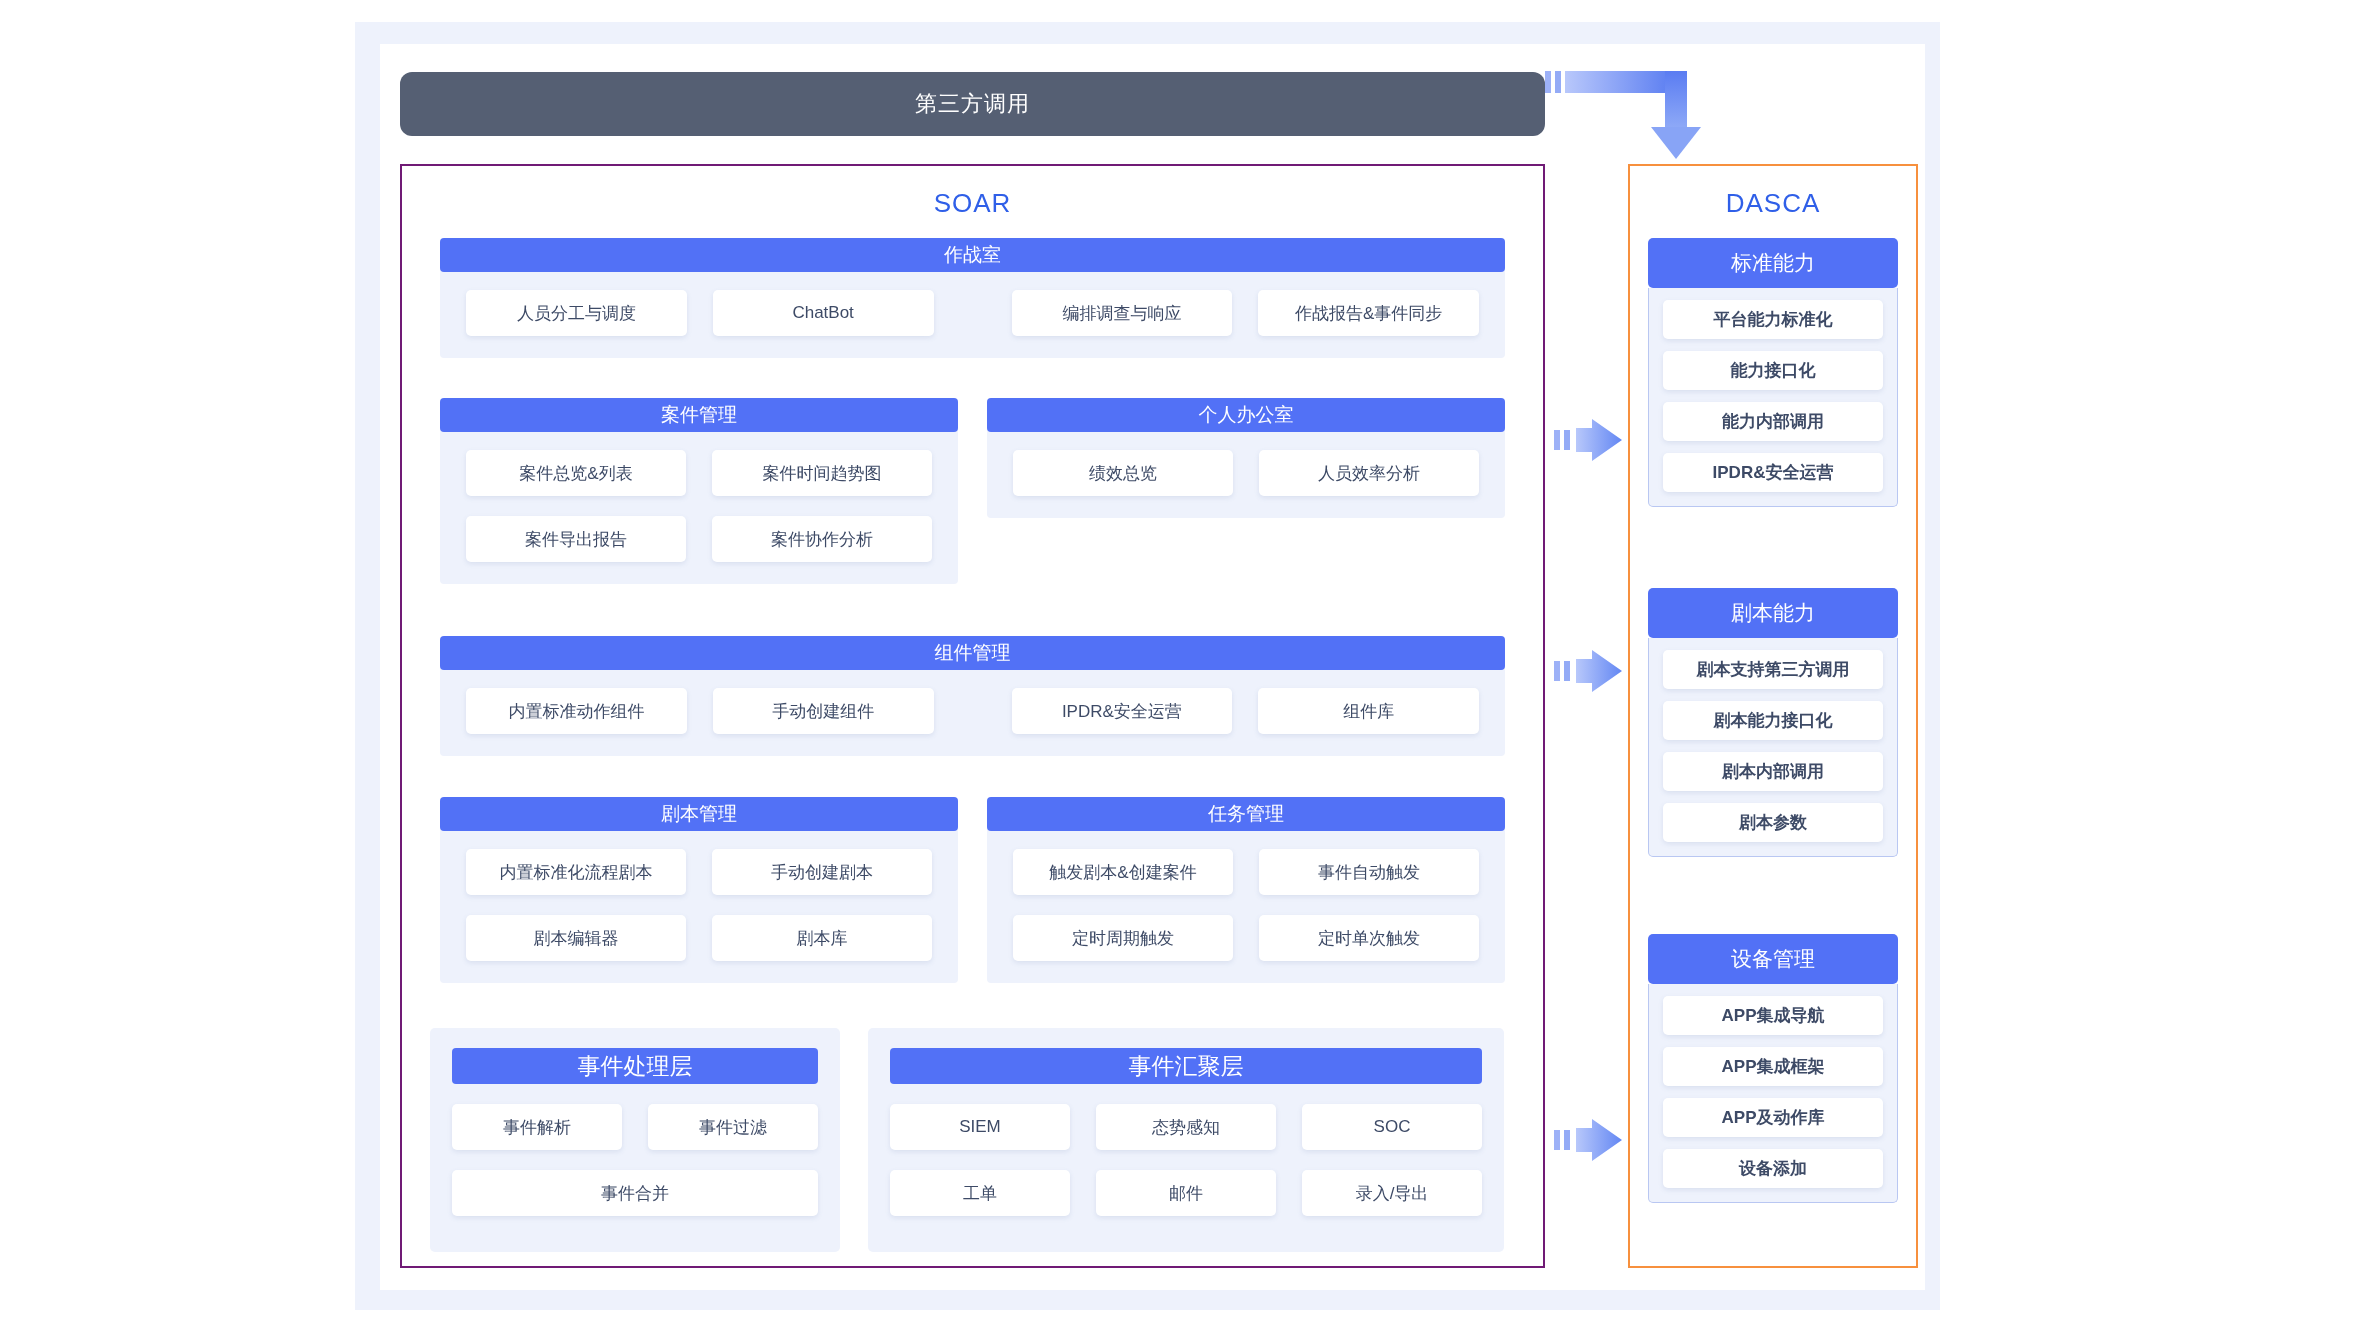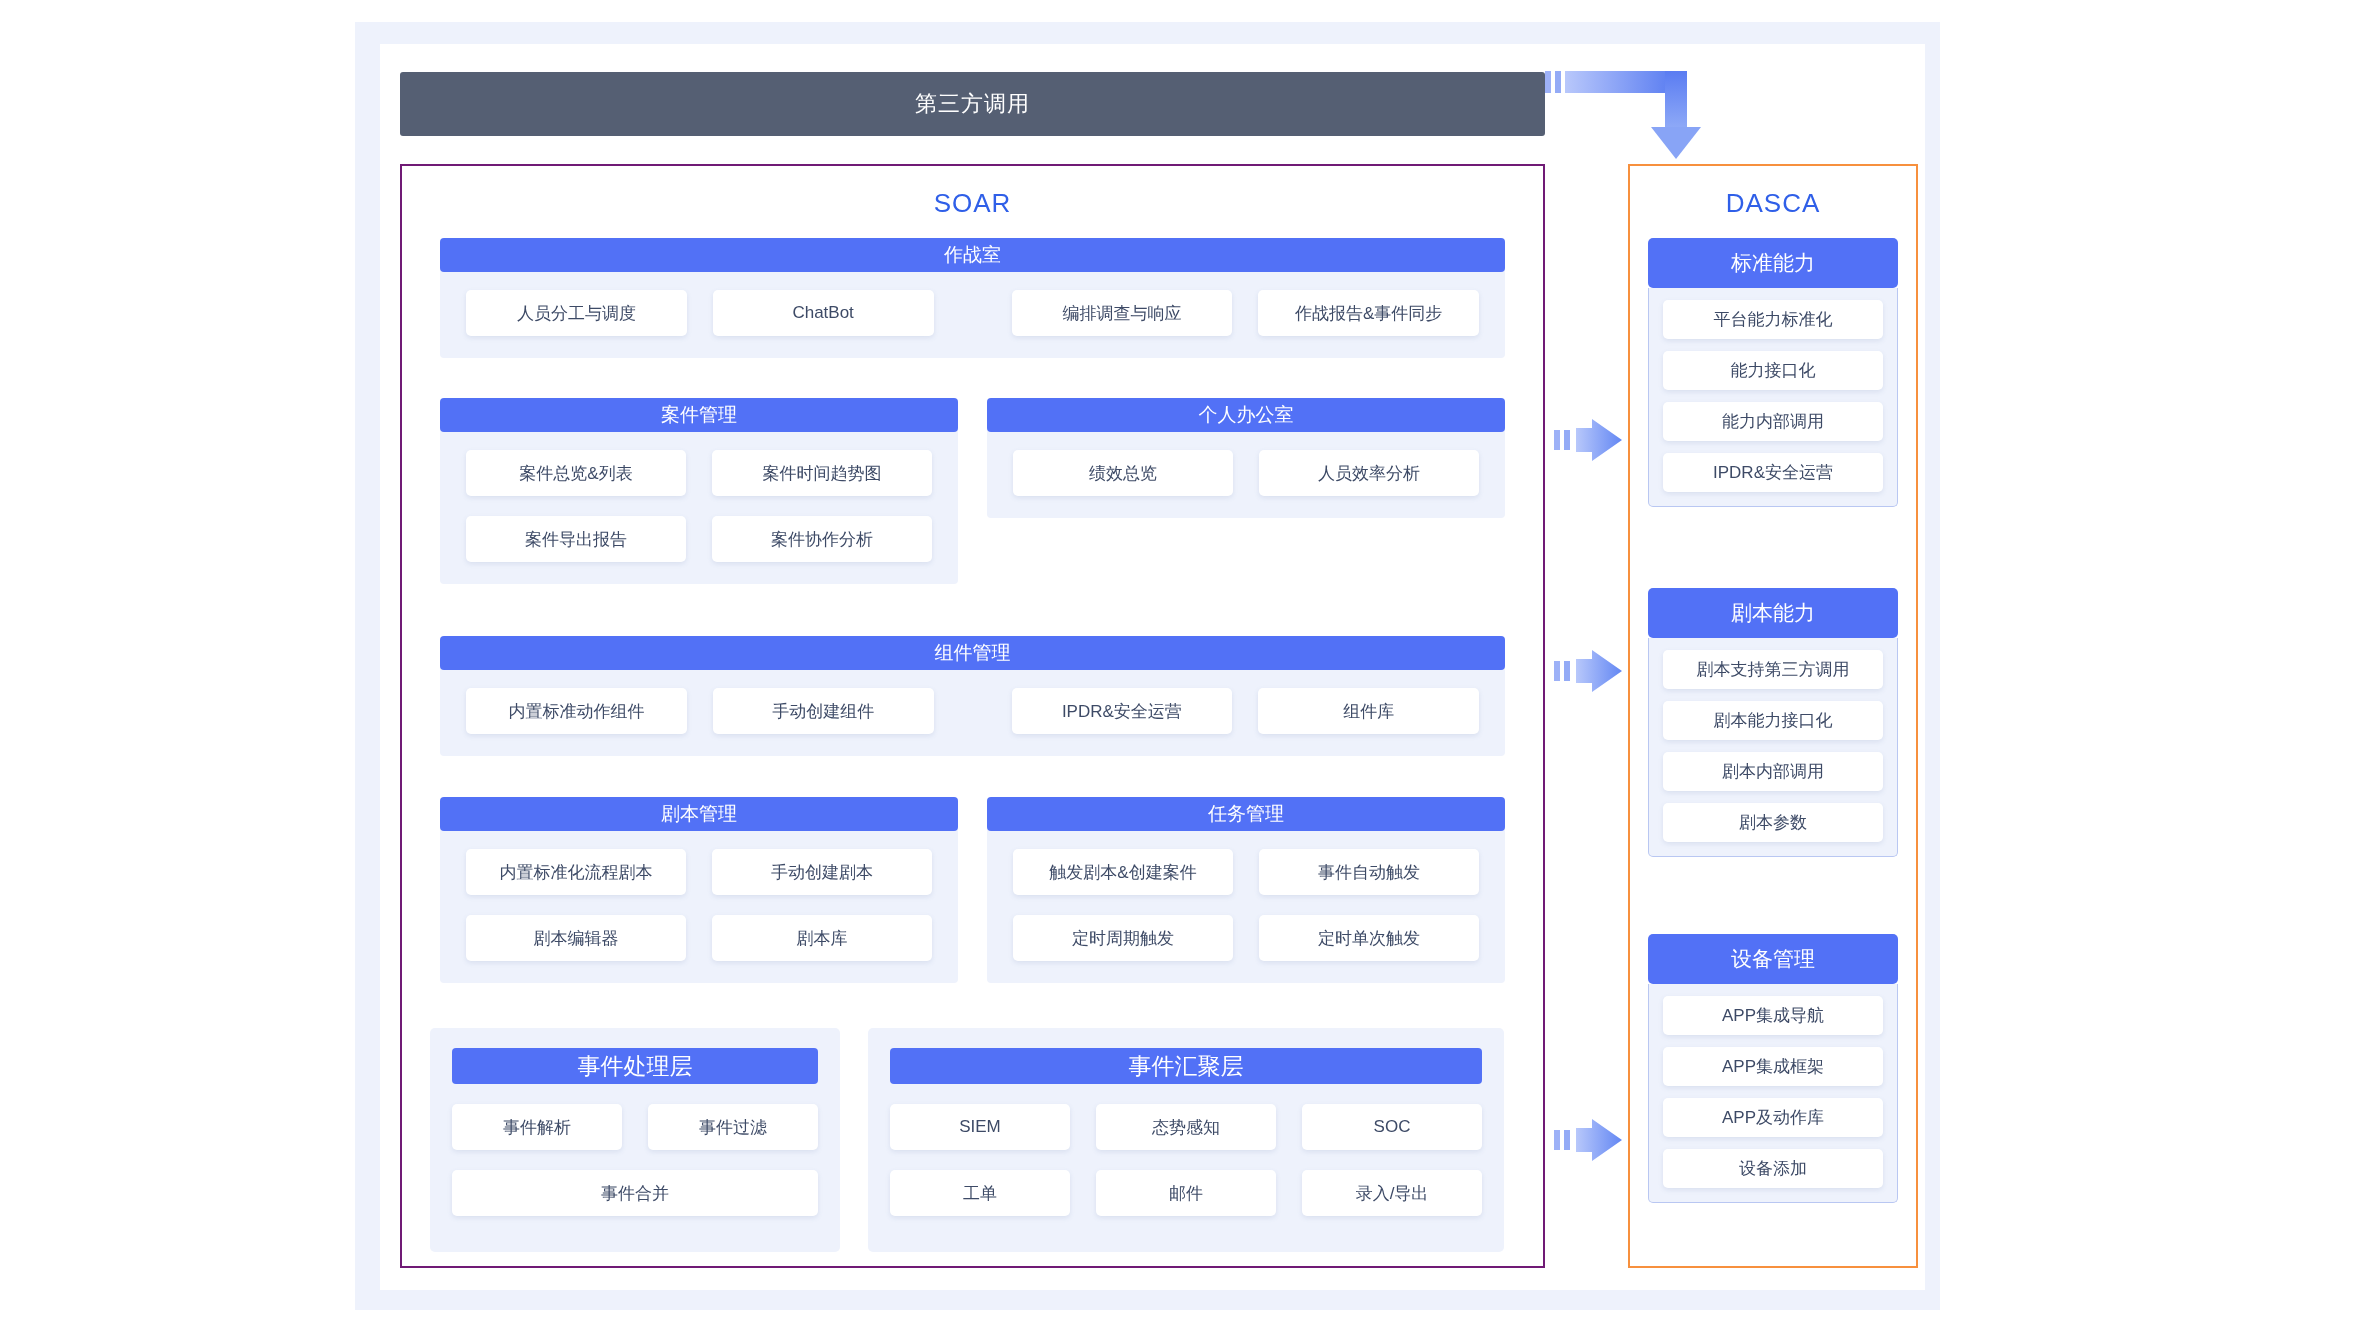--- a/index.html
+++ b/index.html
@@ -42,21 +42,21 @@
   }
 
   
   .thirdparty-bar {
     position: absolute;
     left: 400px;
     top: 72px;
     width: 1145px;
     height: 64px;
     background: #555f73;
-    border-radius: 3px;
+    border-radius: 12px;
     display: flex;
     align-items: center;
     justify-content: center;
     color: #ffffff;
     font-size: 22px;
     letter-spacing: 1px;
   }
 
   
   .soar-box {
@@ -204,20 +204,21 @@
     height: 39px;
     display: flex;
     align-items: center;
     justify-content: center;
     color: #3d4a66;
     font-size: 17px;
     margin-bottom: 12px;
     text-align: center;
     padding: 0 4px;
     box-sizing: border-box;
+    font-weight: bold;
   }
   .cap-item:last-child { margin-bottom: 0; }
 
   
   .arrow-h {
     position: absolute;
     width: 72px;
     height: 46px;
   }
   .arrow-elbow {

